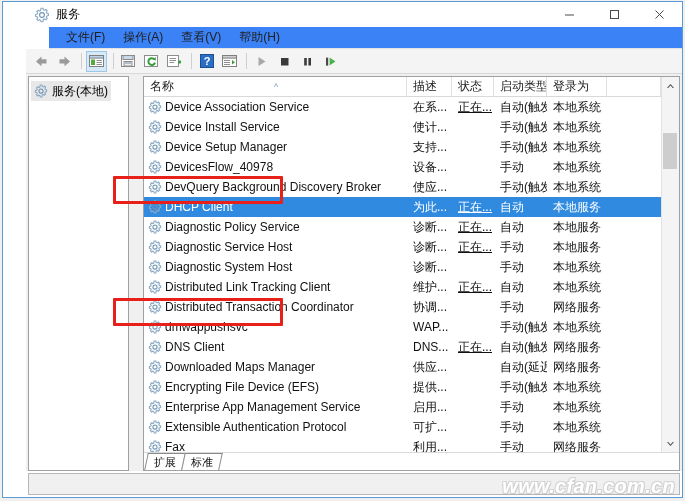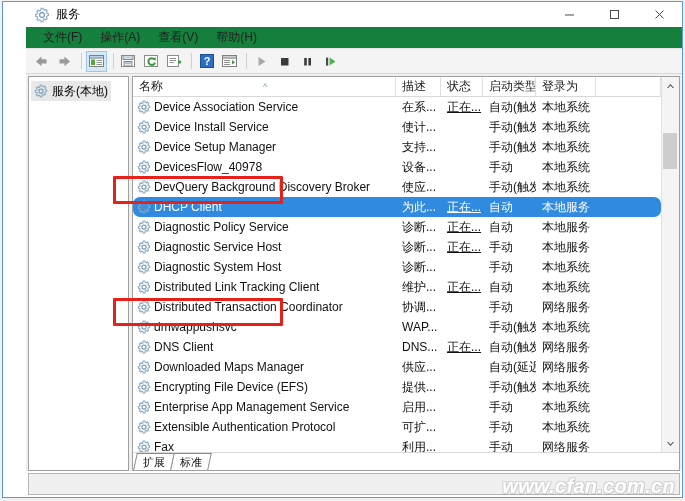--- a/index.html
+++ b/index.html
@@ -70,25 +70,26 @@
     align-items: center;
     justify-content: center;
     color: #4a4a4a;
   }
   .win-btn svg { display: block; }
 
   
   .menubar {
     height: 21px;
     min-height: 21px;
-    background: #15803d;
+    background: #3b82f6;
     display: flex;
     align-items: center;
     padding-left: 8px;
     border-bottom: 1px solid #e3e3e3;
+    margin-left: 23px;
   }
   .menu-item {
     font-size: 12px;
     color: #202020;
     padding: 0 9px;
     line-height: 21px;
   }
 
   
   .toolbar {
@@ -157,21 +158,21 @@
   }
   .tree-label {
     font-size: 12px;
     color: #000000;
     white-space: nowrap;
   }
 
   
   .rightpane {
     flex: 1;
-    margin-left: 3px;
+    margin-left: 14px;
     background: #ffffff;
     border: 1px solid #a0a0a0;
     box-sizing: border-box;
     display: flex;
     flex-direction: column;
     min-width: 0;
     position: relative;
   }
   .list-scroll {
     flex: 1;
@@ -217,21 +218,20 @@
 
   
   .row {
     display: flex;
     height: 20px;
     align-items: center;
     position: relative;
   }
   .row.sel {
     background: #2f8ae0;
-    border-radius: 7px;
   }
   .cell {
     font-size: 12px;
     color: #111111;
     height: 20px;
     line-height: 20px;
     box-sizing: border-box;
     padding-left: 6px;
     white-space: nowrap;
     overflow: hidden;

